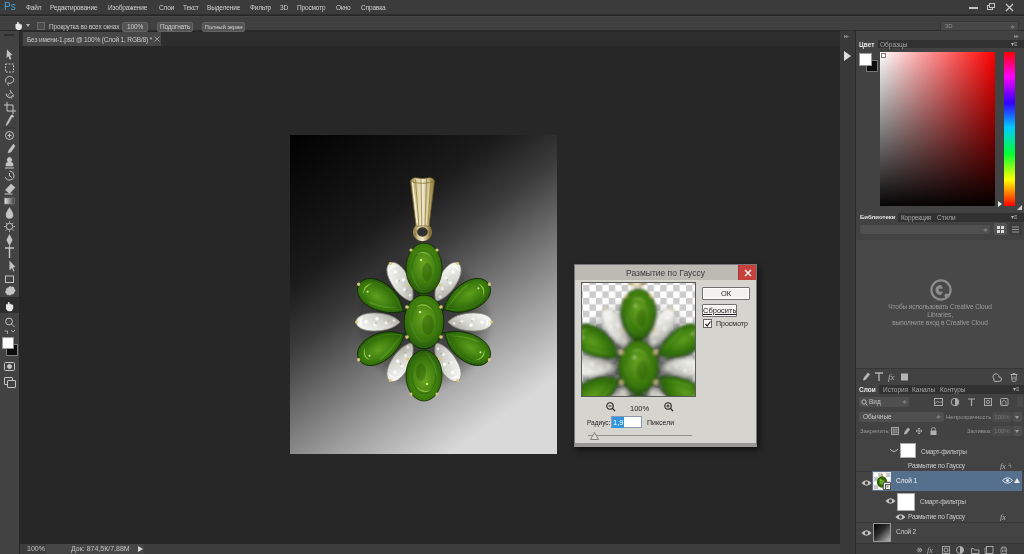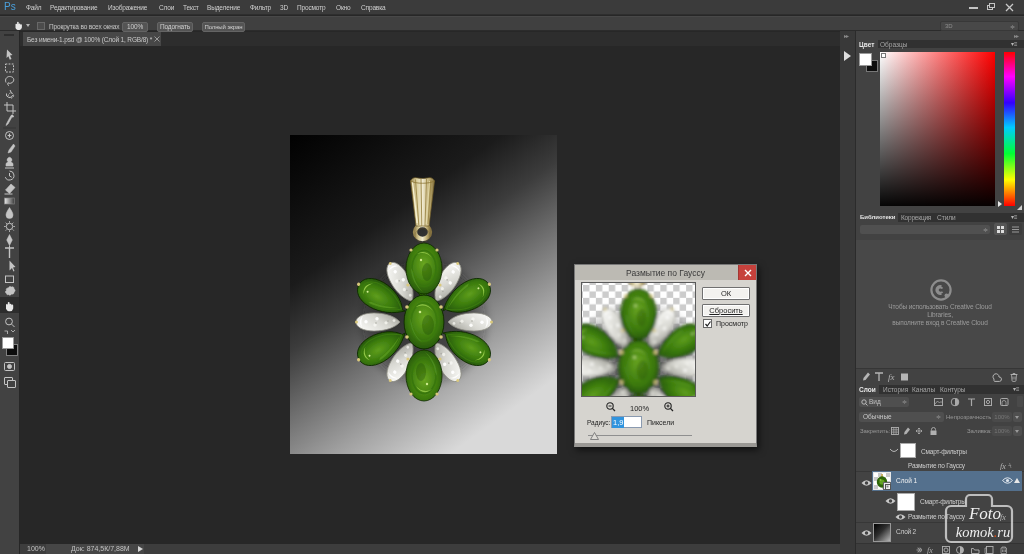--- a/index.html
+++ b/index.html
@@ -270,21 +270,21 @@
     <span class="abs" style="left:12px;top:154px;color:#1e1e1e;font-size:6.5px;">Радиус:</span>
     <div class="abs" style="left:36px;top:151px;width:31px;height:12px;background:#fff;border:1px solid #8a9ab0;font-size:7.5px;line-height:11px;color:#000;"><span style="background:#3194de;color:#fff;padding:1px 1px;">1,9</span></div>
     <span class="abs" style="left:72px;top:154px;color:#1e1e1e;font-size:7px;">Пиксели</span>
 
     <div class="abs" style="left:13px;top:170px;width:104px;height:1px;background:#8f8f8f;"></div>
     <svg class="abs" style="left:15px;top:167px;" width="9" height="8">
         <path d="M4.5,0.5 L8.5,7.5 L0.5,7.5 Z" fill="#dddbd6" stroke="#777" stroke-width="0.9"></path>
       </svg>
 
     <div class="abs" style="left:127px;top:22px;width:48px;height:13px;background:#f3f2ef;border:1px solid #707070;border-radius:1px;color:#1e1e1e;font-size:7.5px;text-align:center;line-height:12px;box-shadow:inset 0 0 0 1px #fff;">ОК</div>
-    <div class="abs" style="left:127px;top:39px;width:48px;height:13px;background:#f3f2ef;border:1px solid #707070;border-radius:1px;color:#1e1e1e;font-size:7.5px;text-align:center;line-height:12px;box-shadow:inset 0 0 0 1px #fff;text-decoration:underline;">Сбросить</div>
+    <div class="abs" style="left:127px;top:39px;width:35px;height:13px;background:#f3f2ef;border:1px solid #707070;border-radius:1px;color:#1e1e1e;font-size:7.5px;text-align:center;line-height:12px;box-shadow:inset 0 0 0 1px #fff;text-decoration:underline;">Сбросить</div>
     <div class="abs" style="left:128px;top:54px;width:9px;height:9px;background:#fff;border:1px solid #666;">
       <svg class="abs" style="left:0px;top:0px;" width="8" height="8">
           <path d="M1.5,4 L3.2,6 L6.5,1.5" stroke="#222" stroke-width="1.2" fill="none"></path>
         </svg>
     </div>
     <span class="abs" style="left:141px;top:55px;color:#1e1e1e;font-size:7px;">Просмотр</span>
   </div>
 
   <div class="abs" style="left:20px;top:544px;width:820px;height:10px;background:#3d3d3d;">
     <span class="abs" style="left:7px;top:1px;font-size:7px;color:#c2c2c2;">100%</span>
@@ -495,21 +495,14 @@
         <circle cx="46" cy="4" r="3.5"></circle>
           <path d="M46,0.5 a3.5,3.5 0 0 1 0,7 Z" fill="#b0b0b0" stroke="none"></path>
         <path d="M57.5,2.5 h2 l1,1.5 h4.5 v3.5 h-7.5 Z"></path>
         <rect x="72.5" y="0.5" width="6.5" height="7"></rect>
           <path d="M72.5,2 h-1.5 v5.5 h6" stroke-width="0.7"></path>
         <path d="M87,2 h5.5 v5.5 h-5.5 Z M88,2 v-1 h3.5 v1 M88.5,3.5 v2.5 M90,3.5 v2.5 M91.5,3.5 v2.5" stroke-width="0.7"></path>
       </g>
     </svg>
   </div>
 
-  <div class="abs" style="left:944px;top:489px;width:78px;height:60px;">
-    <svg width="78" height="60" viewBox="0 0 78 60">
-      <path d="M7,17 h15 v-7 a4,4 0 0 1 4,-4 h18 a4,4 0 0 1 4,4 v7 h15 a5,5 0 0 1 5,5 v26 a5,5 0 0 1 -5,5 h-56 a5,5 0 0 1 -5,-5 v-26 a5,5 0 0 1 5,-5 Z" fill="none" stroke="#d3d3d3" stroke-width="2.2" opacity="0.85"></path>
-      <text x="41" y="30" text-anchor="middle" font-family="Liberation Serif" font-style="italic" font-size="17" fill="#f0f0f0">Foto</text>
-      <text x="39" y="48" text-anchor="middle" font-family="Liberation Serif" font-style="italic" font-size="14.5" fill="#f0f0f0">komok<tspan fill="#d95018">.</tspan>ru</text>
-    </svg>
-  </div>
 
 </div>
 
 </body></html>

